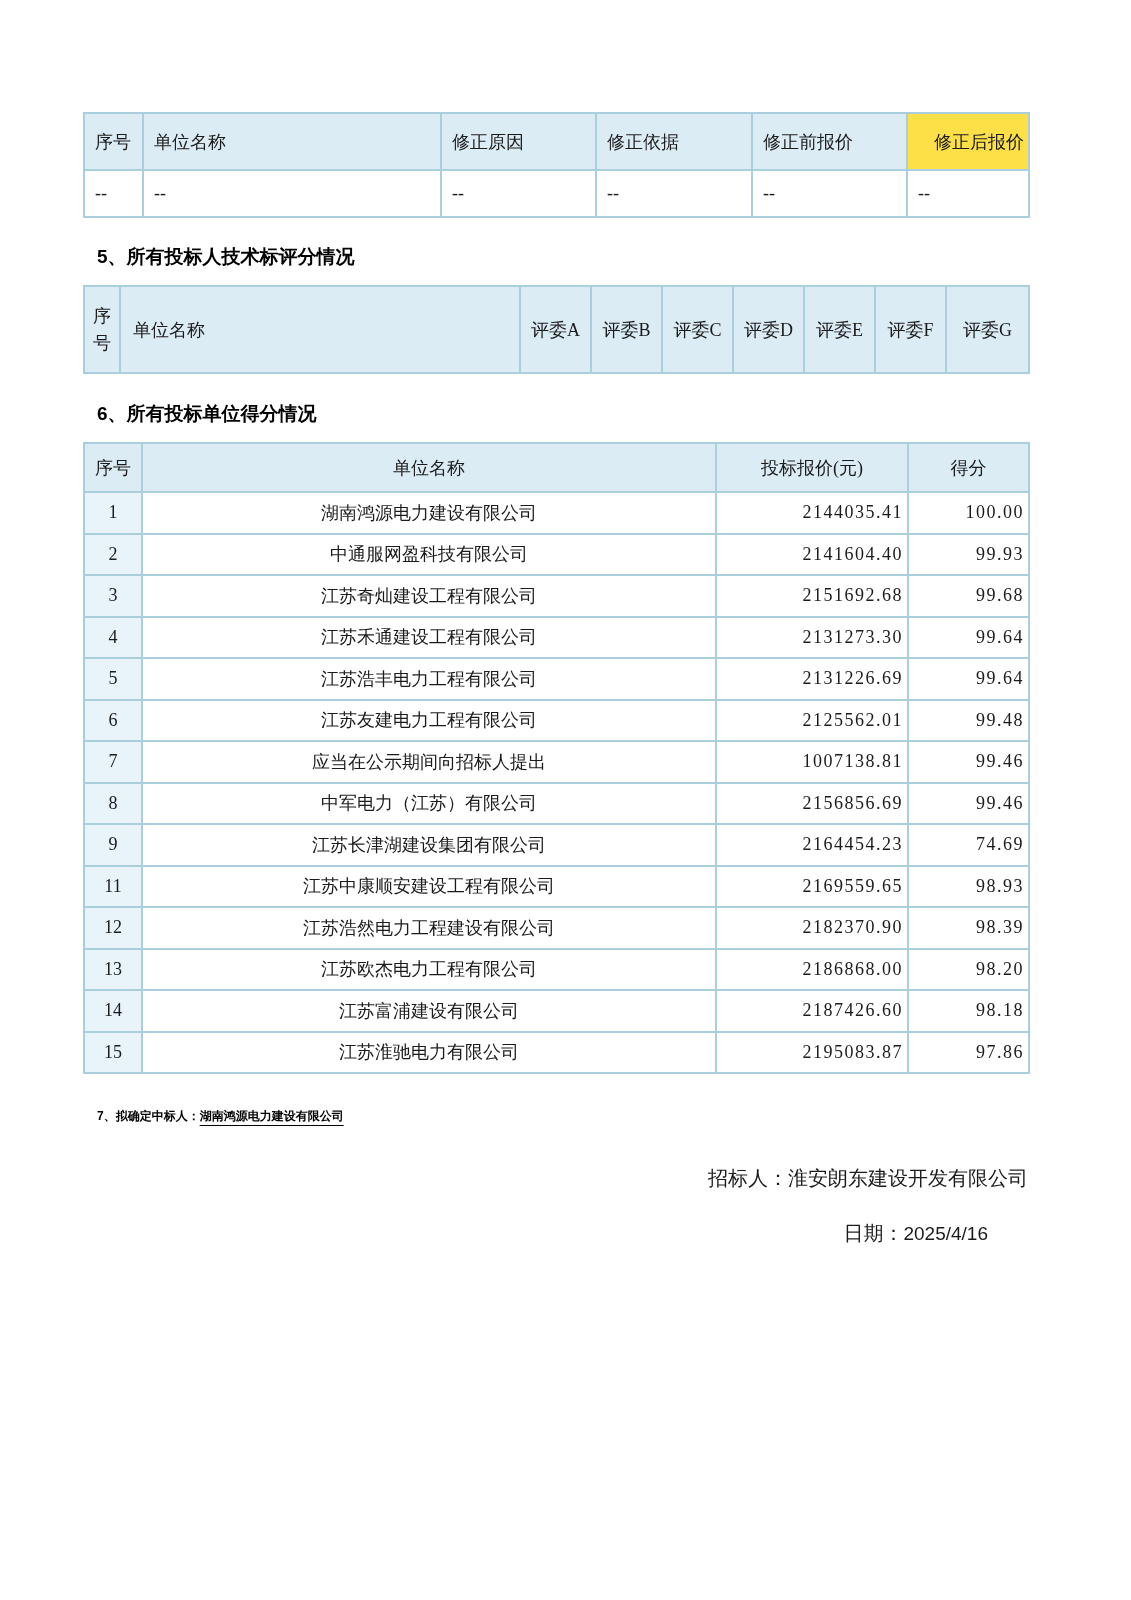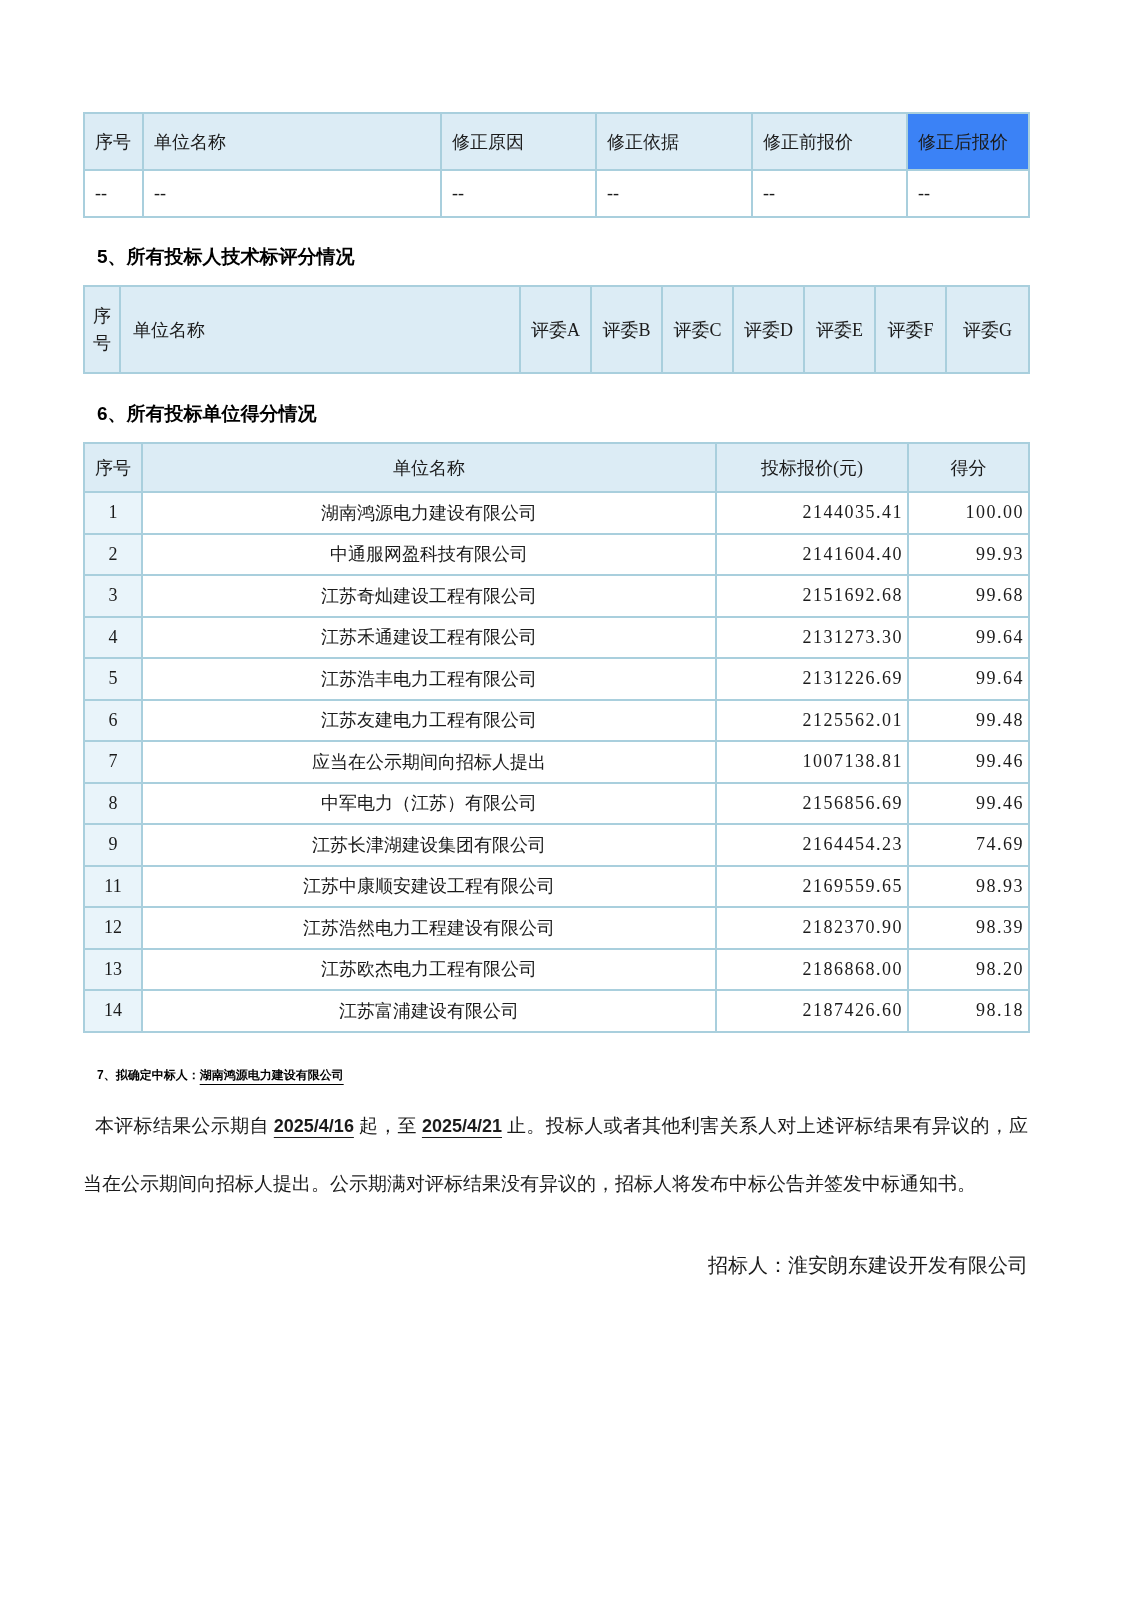--- a/index.html
+++ b/index.html
@@ -9,21 +9,21 @@
   .content{position:absolute;left:83px;top:0;width:945px;}
 
   table{border-collapse:collapse;table-layout:fixed;width:945px;}
   th,td{border:2px solid #a9cfdd;font-weight:normal;font-size:18px;overflow:hidden;
         white-space:nowrap;}
   th{background:#dcecf5;}
 
   
   .t1{margin-top:112px;}
   .t1 th{height:55px;text-align:left;padding:0 4px 0 10px;}
-  .t1 th.white{background:#3b82f6;}
+  .t1 th.white{background:#fde047;text-align:right;}
   .t1 td{height:45px;text-align:left;padding:0 4px 0 10px;background:#ffffff;}
 
   
   .sec-heading{font-family:"Liberation Sans","DejaVu Sans",sans-serif;font-weight:700;
                font-size:19px;color:#000;padding-left:14px;}
   .heading-5{margin:26px 0 15px 0;}
   .heading-6{margin:27px 0 15px 0;}
   .heading-7{margin:34px 0 0 0;font-size:12px;}
   .winner{text-decoration:underline;text-underline-offset:5px;}
 
@@ -201,23 +201,29 @@
         <td>江苏欧杰电力工程有限公司</td>
         <td class="num">2186868.00</td>
         <td class="num">98.20</td>
       </tr>
       <tr>
         <td class="seq">14</td>
         <td>江苏富浦建设有限公司</td>
         <td class="num">2187426.60</td>
         <td class="num">98.18</td>
       </tr>
+      <tr>
+        <td class="seq">15</td>
+        <td>江苏淮驰电力有限公司</td>
+        <td class="num">2195083.87</td>
+        <td class="num">97.86</td>
+      </tr>
     </tbody>
       </table>
 
     <div class="sec-heading heading-7"><span>7、拟确定中标人：</span><span class="winner">湖南鸿源电力建设有限公司</span></div>
 
-    <div class="notice"><span>本评标结果公示期自 </span><span class="date">2025/4/16</span><span> 起，至 </span><span class="date">2025/4/21</span><span> 止。投标人或者其他利害关系人对上述评标结果有异议的，应当在公示期间向招标人提出。公示期满对评标结果没有异议的，招标人将发布中标公告并签发中标通知书。</span></div>
 
     <div class="footer-bidder"><span>招标人：</span><span>淮安朗东建设开发有限公司</span></div>
+    <div class="footer-date"><span>日期：</span><span class="date-value">2025/4/16</span></div>
 
   </div>
 </div>
 
 </body></html>

